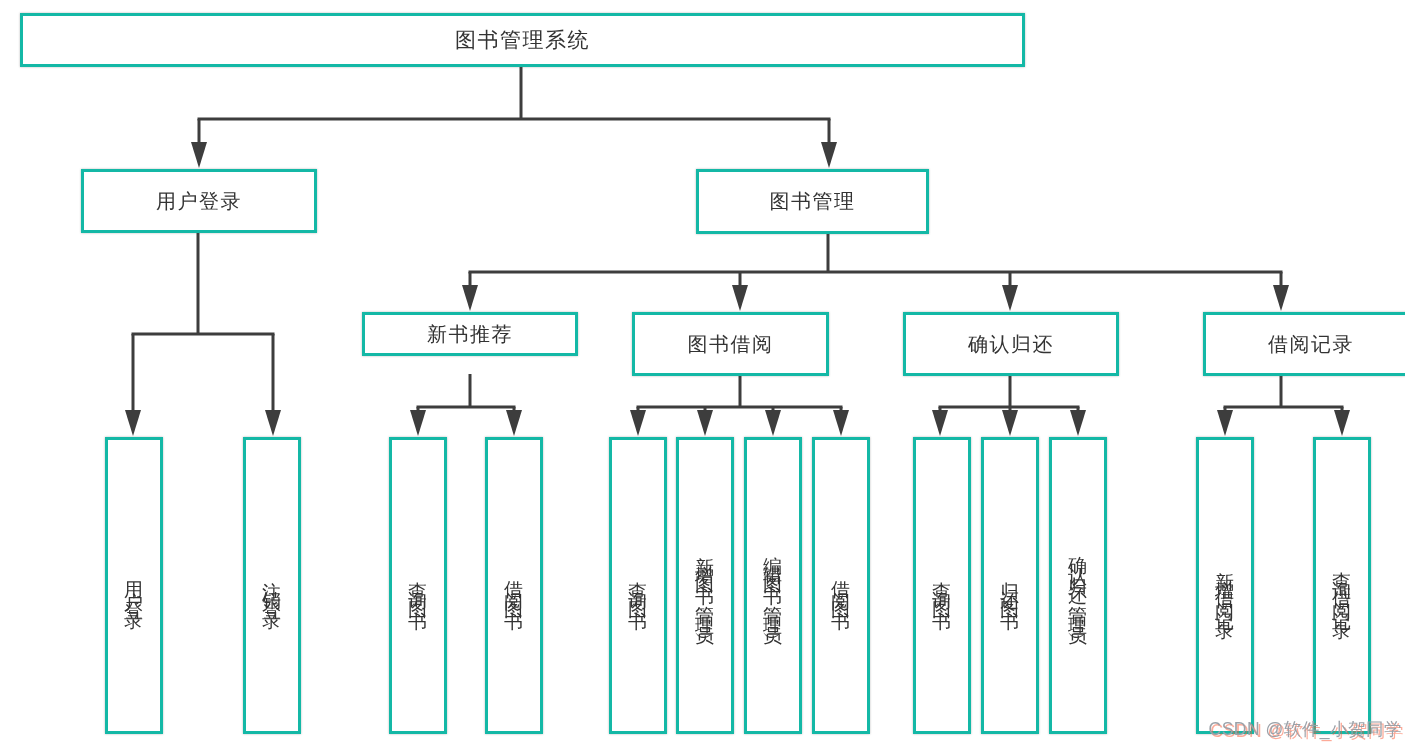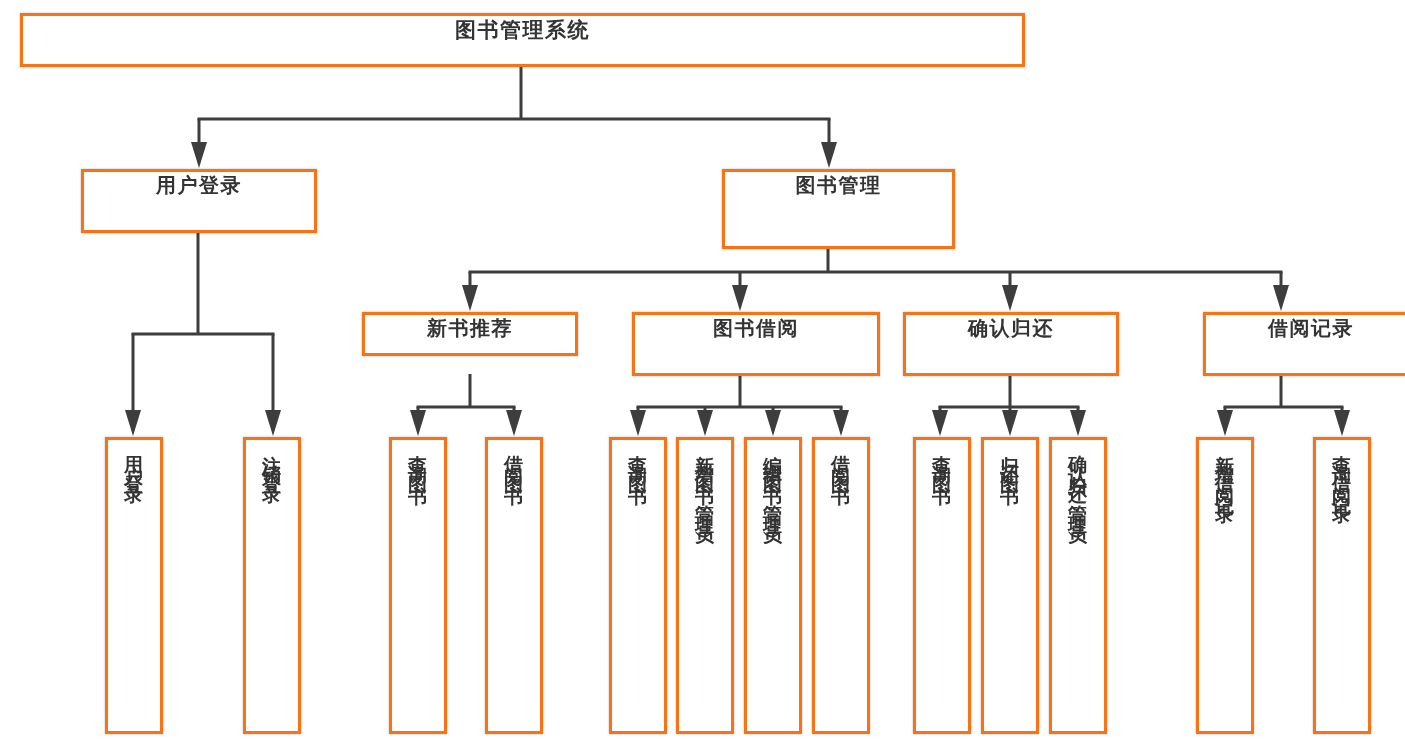--- a/index.html
+++ b/index.html
@@ -20,26 +20,26 @@
     left: 0;
     top: 0;
     width: 1405px;
     height: 747px;
     pointer-events: none;
   }
   .node {
     position: absolute;
     box-sizing: border-box;
     background: #ffffff;
-    border: 3px solid #f97316;
+    border: 3px solid #14b8a6;
     display: flex;
+    align-items: center;
     justify-content: center;
     color: #333333;
     box-shadow: 0 0 2px rgba(60,60,60,0.35);
-    font-weight: bold;
   }
   .node.h span {
     font-size: 20px;
     letter-spacing: 1.5px;
     white-space: nowrap;
   }
   .node.root span {
     font-size: 21px;
   }
   .node.v span {
@@ -119,27 +119,27 @@
         <line x1="1342" y1="407" x2="1342" y2="414" stroke="#3d3d3d" stroke-width="3"></line>
         <polygon points="1334,410 1350,410 1342,436" fill="#3d3d3d"></polygon>
       </svg></div>
   <div id="node-layer">
       <div class="node h root" style="left: 20px; top: 13px; width: 1005px; height: 54px;">
         <span>图书管理系统</span>
       </div>
       <div class="node h" style="left: 81px; top: 169px; width: 236px; height: 64px;">
         <span>用户登录</span>
       </div>
-      <div class="node h" style="left: 722px; top: 169px; width: 233px; height: 80px;">
+      <div class="node h" style="left: 696px; top: 169px; width: 233px; height: 65px;">
         <span>图书管理</span>
       </div>
       <div class="node h" style="left: 362px; top: 312px; width: 216px; height: 44px;">
         <span>新书推荐</span>
       </div>
-      <div class="node h" style="left: 632px; top: 312px; width: 248px; height: 64px;">
+      <div class="node h" style="left: 632px; top: 312px; width: 197px; height: 64px;">
         <span>图书借阅</span>
       </div>
       <div class="node h" style="left: 903px; top: 312px; width: 216px; height: 64px;">
         <span>确认归还</span>
       </div>
       <div class="node h" style="left: 1203px; top: 312px; width: 216px; height: 64px;">
         <span>借阅记录</span>
       </div>
       <div class="node v" style="left: 105px; top: 437px; width: 58px; height: 297px;">
         <span>用户登录</span>
@@ -174,13 +174,16 @@
       <div class="node v" style="left: 1049px; top: 437px; width: 58px; height: 297px;">
         <span>确认归还（管理员）</span>
       </div>
       <div class="node v" style="left: 1196px; top: 437px; width: 58px; height: 297px;">
         <span>新增借阅记录</span>
       </div>
       <div class="node v" style="left: 1313px; top: 437px; width: 58px; height: 297px;">
         <span>查询借阅记录</span>
       </div>
     </div>
+  <div class="watermark">
+    <span>CSDN @软件_小贺同学</span>
+  </div>
 </div>
 
 </body></html>

